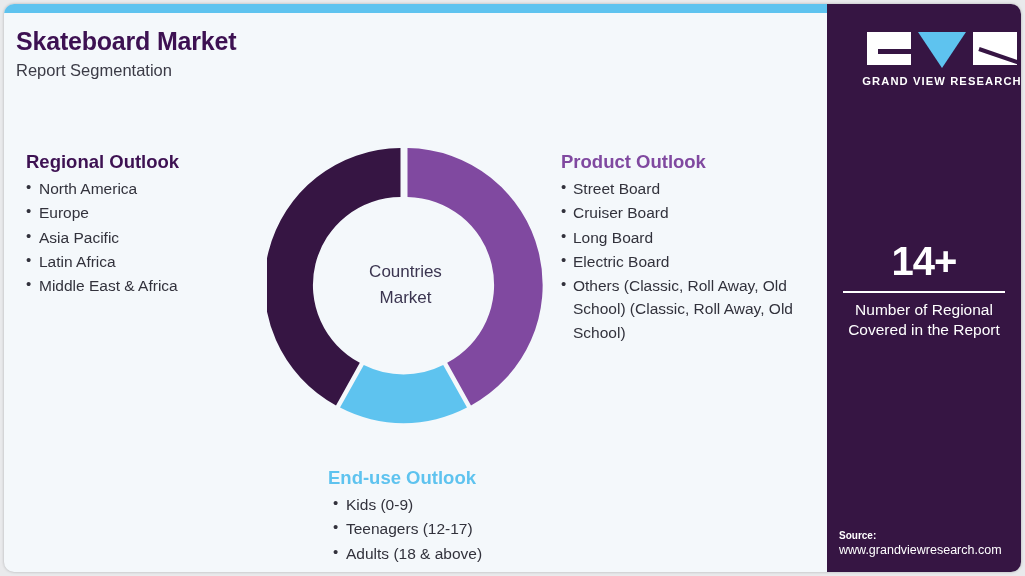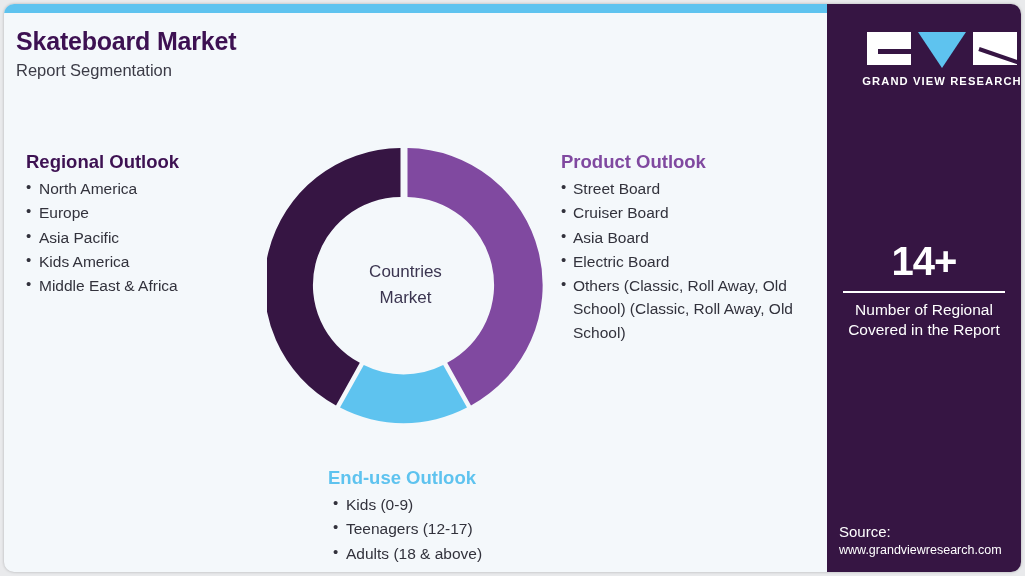--- a/index.html
+++ b/index.html
@@ -199,22 +199,22 @@
   }
 
   #source-block {
     position: absolute;
     left: 12px;
     bottom: 13px;
     width: 182px;
     text-align: left;
   }
   #source-label {
-    font-size: 15px;
-    font-weight: normal;
+    font-size: 10px;
+    font-weight: bold;
     color: #ffffff;
     line-height: 1.35;
   }
   #source-url {
     font-size: 12.5px;
     color: #ffffff;
     line-height: 1.35;
   }
 </style>
 </head>
@@ -229,21 +229,21 @@
       <div id="page-title">Skateboard Market</div>
       <div id="page-subtitle">Report Segmentation</div>
     </div>
 
     <div id="regional-outlook">
       <div class="outlook-title">Regional Outlook</div>
       <ul class="outlook-list">
         <li>North America</li>
         <li>Europe</li>
         <li>Asia Pacific</li>
-        <li>Kids America</li>
+        <li>Latin Africa</li>
         <li>Middle East &amp; Africa</li>
       </ul>
     </div>
 
     <div id="donut-wrap">
       <svg width="277" height="290" viewBox="0 0 277 290">
 
         <path fill="#8049a0" d="M 140.5 8
                  A 137 137 0 0 1 204.0 265.4
                  L 180.2 222.8
@@ -266,21 +266,21 @@
         <span>Countries</span>
         <span>Market</span>
       </div>
     </div>
 
     <div id="product-outlook">
       <div class="outlook-title">Product Outlook</div>
       <ul class="outlook-list">
         <li>Street Board</li>
         <li>Cruiser Board</li>
-        <li>Asia Board</li>
+        <li>Long Board</li>
         <li>Electric Board</li>
         <li>Others (Classic, Roll Away, Old School) (Classic, Roll Away, Old School)</li>
       </ul>
     </div>
 
     <div id="enduse-outlook">
       <div class="outlook-title">End-use Outlook</div>
       <ul class="outlook-list">
         <li>Kids (0-9)</li>
         <li>Teenagers (12-17)</li>

